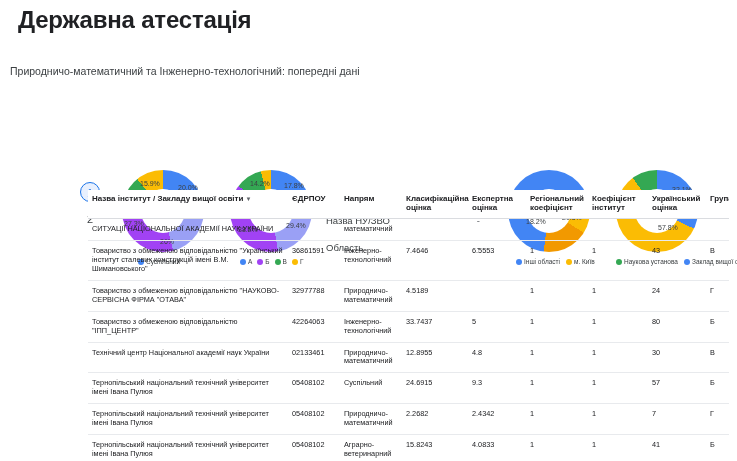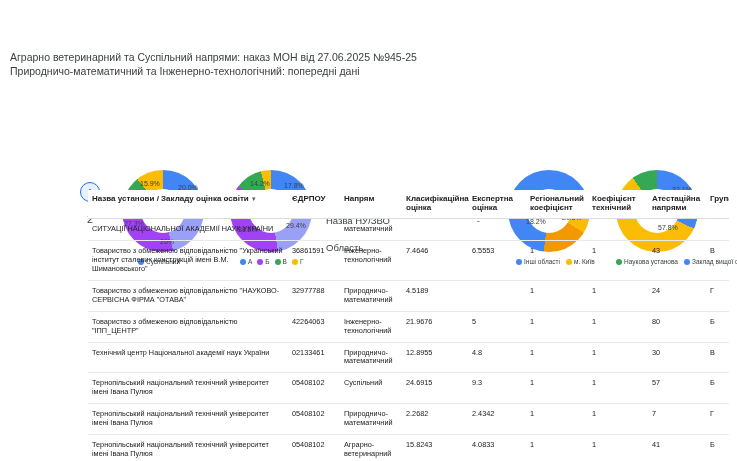--- a/index.html
+++ b/index.html
@@ -156,21 +156,21 @@
   .col6 { width: 62px; }
   .col7 { width: 60px; }
   .col8 { width: 58px; }
   .col9 { width: 34px; }
 </style>
 </head>
 <body>
 
 <div class="page">
 
-  <div class="subtitle l1">Аграрно ветеринарний та Суспільний напрями: наказ МОН від 27.06.2025 №945-25</div>
+  <div class="title">Державна атестація</div>
   <div class="subtitle l2">Природничо-математичний та Інженерно-технологічний: попередні дані</div>
 
   <div class="dash">
 
     <div class="pager">
       <div class="pg active">1</div>
       <div class="pg plain">2</div>
     </div>
 
     <div class="donut-wrap" style="left:114px; top:86px;">
@@ -267,28 +267,28 @@
         <span>Область</span>
         <span class="dash-mark">-</span>
       </div>
     </div>
   </div>
 
   <div class="table-area">
     <table>
       <thead>
         <tr>
-          <th class="col1"><span>Назва установи / Закладу оцінка освіти</span><span class="sort-caret">▼</span></th>
+          <th class="col1"><span>Назва інститут / Закладу вищої освіти</span><span class="sort-caret">▼</span></th>
           <th class="col2"><span>ЄДРПОУ</span></th>
           <th class="col3"><span>Напрям</span></th>
           <th class="col4"><span>Класифікаційна оцінка</span></th>
           <th class="col5"><span>Експертна оцінка</span></th>
           <th class="col6"><span>Регіональний коефіцієнт</span></th>
-          <th class="col7"><span>Коефіцієнт технічний</span></th>
-          <th class="col8"><span>Атестаційна напрями</span></th>
+          <th class="col7"><span>Коефіцієнт інститут</span></th>
+          <th class="col8"><span>Український оцінка</span></th>
           <th class="col9"><span>Група</span></th>
         </tr>
       </thead>
       <tbody>
         <tr class="clipped">
           <td class="col1">СИТУАЦІЇ НАЦІОНАЛЬНОЇ АКАДЕМІЇ НАУК УКРАЇНИ</td>
           <td class="col2"></td>
           <td class="col3">математичний</td>
           <td class="col4"></td>
           <td class="col5"></td>
@@ -316,21 +316,21 @@
           <td class="col5"></td>
           <td class="col6">1</td>
           <td class="col7">1</td>
           <td class="col8">24</td>
           <td class="col9">Г</td>
         </tr>
         <tr>
           <td class="col1">Товариство з обмеженою відповідальністю "ІПП_ЦЕНТР"</td>
           <td class="col2">42264063</td>
           <td class="col3">Інженерно-технологічний</td>
-          <td class="col4">21.9676</td>
+          <td class="col4">33.7437</td>
           <td class="col5">5</td>
           <td class="col6">1</td>
           <td class="col7">1</td>
           <td class="col8">80</td>
           <td class="col9">Б</td>
         </tr>
         <tr>
           <td class="col1">Технічний центр Національної академії наук України</td>
           <td class="col2">02133461</td>
           <td class="col3">Природничо-математичний</td>

